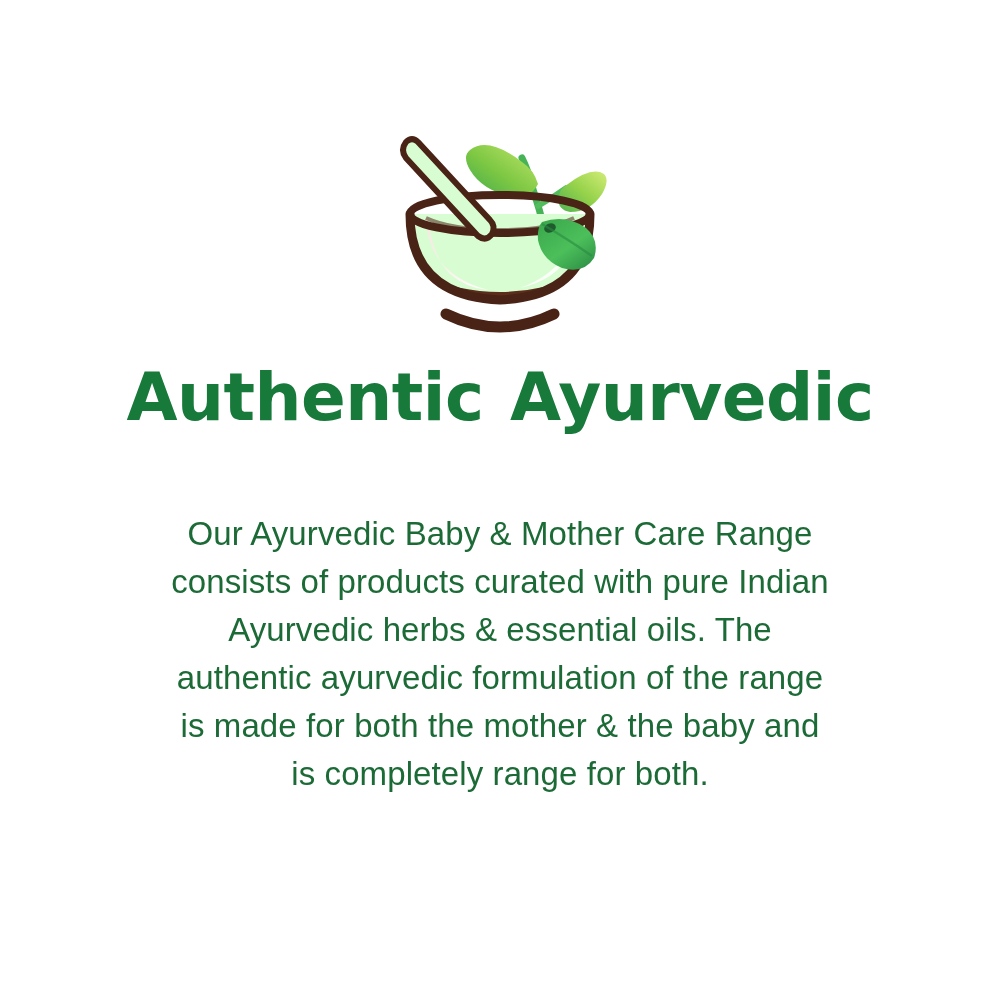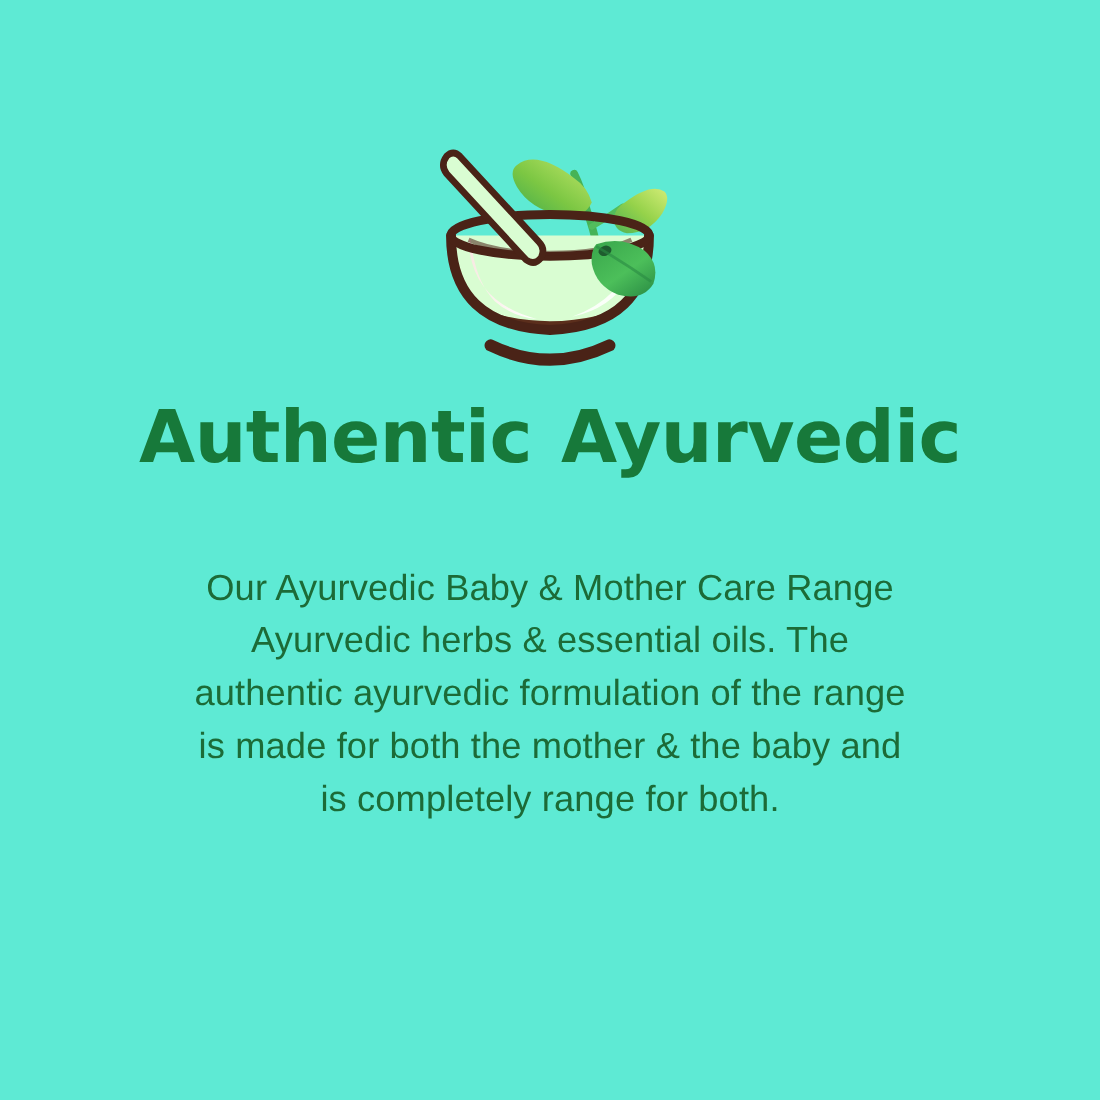--- a/index.html
+++ b/index.html
@@ -12,21 +12,21 @@
     height: 1000px;
     background: #d9fdd2;
     font-family: "Liberation Sans", sans-serif;
     overflow: hidden;
   }
 
   #promo-card {
     position: relative;
     width: 1000px;
     height: 1000px;
-    background: #5eead4;
+    background: #ffffff;
     box-sizing: border-box;
     display: flex;
     flex-direction: column;
     align-items: center;
   }
 
   
   #logo-block {
     margin-top: 118px;
     width: 260px;
@@ -152,19 +152,20 @@
       </g>
     </svg>
   </div>
 
   <h1 id="headline">
     <span class="hl-line">Authentic Ayurvedic</span>
   </h1>
 
   <p id="body-copy">
     <span class="bc-line">Our Ayurvedic Baby &amp; Mother Care Range</span>
+    <span class="bc-line">consists of products curated with pure Indian</span>
     <span class="bc-line">Ayurvedic herbs &amp; essential oils. The</span>
     <span class="bc-line">authentic ayurvedic formulation of the range</span>
     <span class="bc-line">is made for both the mother &amp; the baby and</span>
     <span class="bc-line">is completely range for both.</span>
   </p>
 
 </div>
 
 </body></html>

